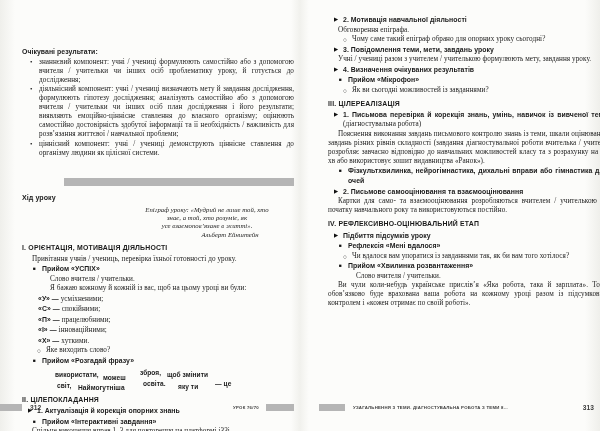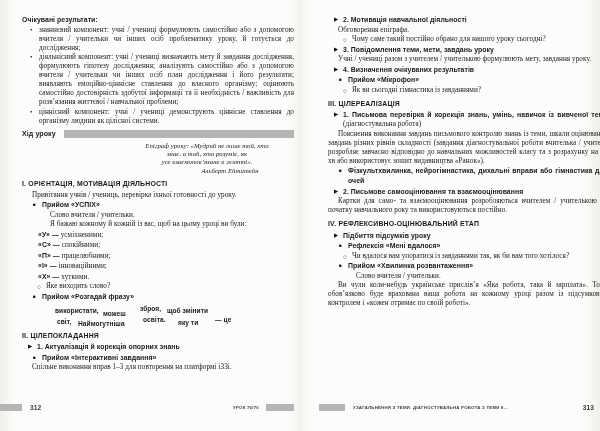--- a/index.html
+++ b/index.html
@@ -8,21 +8,21 @@
     background:linear-gradient(90deg,#efefeb 0,#fcfcfa 2.5%,#fcfcfa 48.5%,#f1f1ed 50%,#fcfcfa 51.5%,#fcfcfa 97.5%,#efefeb 100%);
     font-family:"Liberation Serif",serif;color:#1a1a1a;
     font-size:7.2px;line-height:9px;letter-spacing:.05px;
   }
   .page{position:absolute;top:0;height:431px;width:300px;}
   #pageL{left:0;}
   #pageR{left:317px;}
   #pageL .content{padding:15px 6px 0 22px;}
   #pageR .content{padding:15px 9px 0 11px;}
   .blk{margin:0 0 .5px 0;}
-  .h1,.section,.rule-label{font-family:"Liberation Sans",sans-serif;font-weight:700;font-size:7.1px;}
+  .h1,.section,.rule-label{font-family:"Liberation Sans",sans-serif;font-weight:700;font-size:7.1px;margin-top:32px;}
   .section{margin-top:4px;margin-bottom:1.5px;letter-spacing:.2px;}
   .s-b{font-weight:700;font-family:"Liberation Sans",sans-serif;font-size:6.9px;}
   .s-i{}
   .s-n{}
   .just .txt,.just{text-align:justify;}
   .ind{text-indent:10px;}
   .sub{margin-left:28px;}
   .sub2{margin-left:16px;}
   .li{display:flex;gap:3px;}
   .li .marker{flex:0 0 auto;min-width:6px;color:#111;}
@@ -132,38 +132,38 @@
 
   <div class="page" id="pageR">
     <div class="content">
         <div class="blk li li m-triangle">
           <span class="marker">▶</span>
           <span class="txt"><span class="s-b">2. Мотивація навчальної діяльності</span></span>
         </div>
         <div class="blk para ind"><span class="txt"><span class="s-n">Обговорення епіграфа.</span></span></div>
         <div class="blk li li m-circle">
           <span class="marker">○</span>
-          <span class="txt"><span class="s-n">Чому саме такий постійно обрано для нашого уроку сьогодні?</span></span>
+          <span class="txt"><span class="s-n">Чому саме такий епіграф обрано для опорних уроку сьогодні?</span></span>
         </div>
         <div class="blk li li m-triangle">
           <span class="marker">▶</span>
           <span class="txt"><span class="s-b">3. Повідомлення теми, мети, завдань уроку</span></span>
         </div>
         <div class="blk para ind just"><span class="txt"><span class="s-i">Учні / учениці разом з учителем / учителькою формулюють мету, завдання уроку.</span></span></div>
         <div class="blk li li m-triangle">
           <span class="marker">▶</span>
           <span class="txt"><span class="s-b">4. Визначення очікуваних результатів</span></span>
         </div>
         <div class="blk li li m-square">
           <span class="marker">■</span>
           <span class="txt"><span class="s-b">Прийом «Мікрофон»</span></span>
         </div>
         <div class="blk li li m-circle">
           <span class="marker">○</span>
-          <span class="txt"><span class="s-n">Як ви сьогодні гімнастика із завданнями?</span></span>
+          <span class="txt"><span class="s-n">Як ви сьогодні можливостей із завданнями?</span></span>
         </div>
         <div class="blk section"><span class="txt"><span class="s-b">ІІІ. ЦІЛЕРЕАЛІЗАЦІЯ</span></span></div>
         <div class="blk li just li m-triangle">
           <span class="marker">▶</span>
           <span class="txt"><span class="s-b">1. Письмова перевірка й корекція знань, умінь, навичок із вивченої теми </span><span class="s-i">(діагностувальна робота)</span></span>
         </div>
         <div class="blk para ind just"><span class="txt"><span class="s-n">Пояснення виконання завдань письмового контролю знань із теми, шкали оцінювання завдань різних рівнів складності (завдання діагностувальної роботи вчителька / учитель розробляє завчасно відповідно до навчальних можливостей класу та з розрахунку на 20 хв або використовує зошит видавництва «Ранок»).</span></span></div>
         <div class="blk li just li m-square">
           <span class="marker">■</span>
           <span class="txt"><span class="s-b">Фізкультхвилинка, нейрогімнастика, дихальні вправи або гімнастика для очей</span></span>

